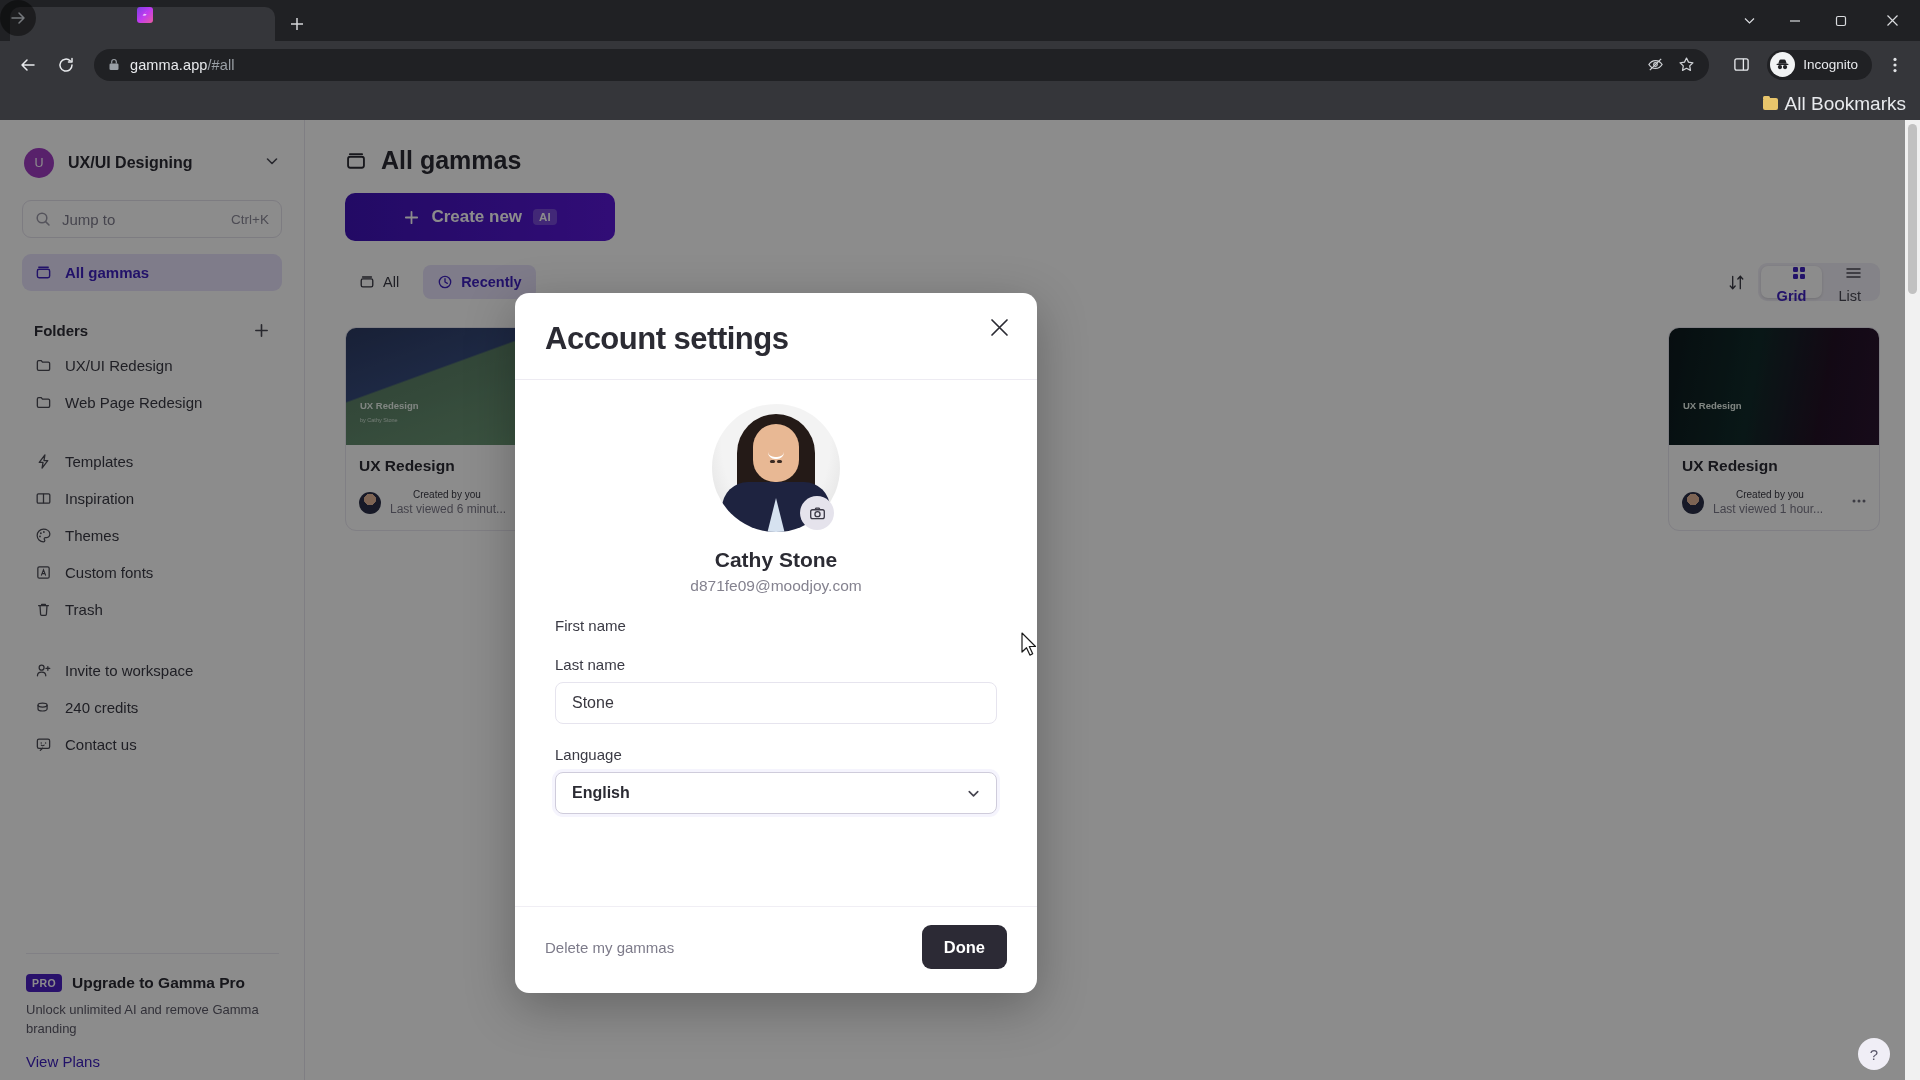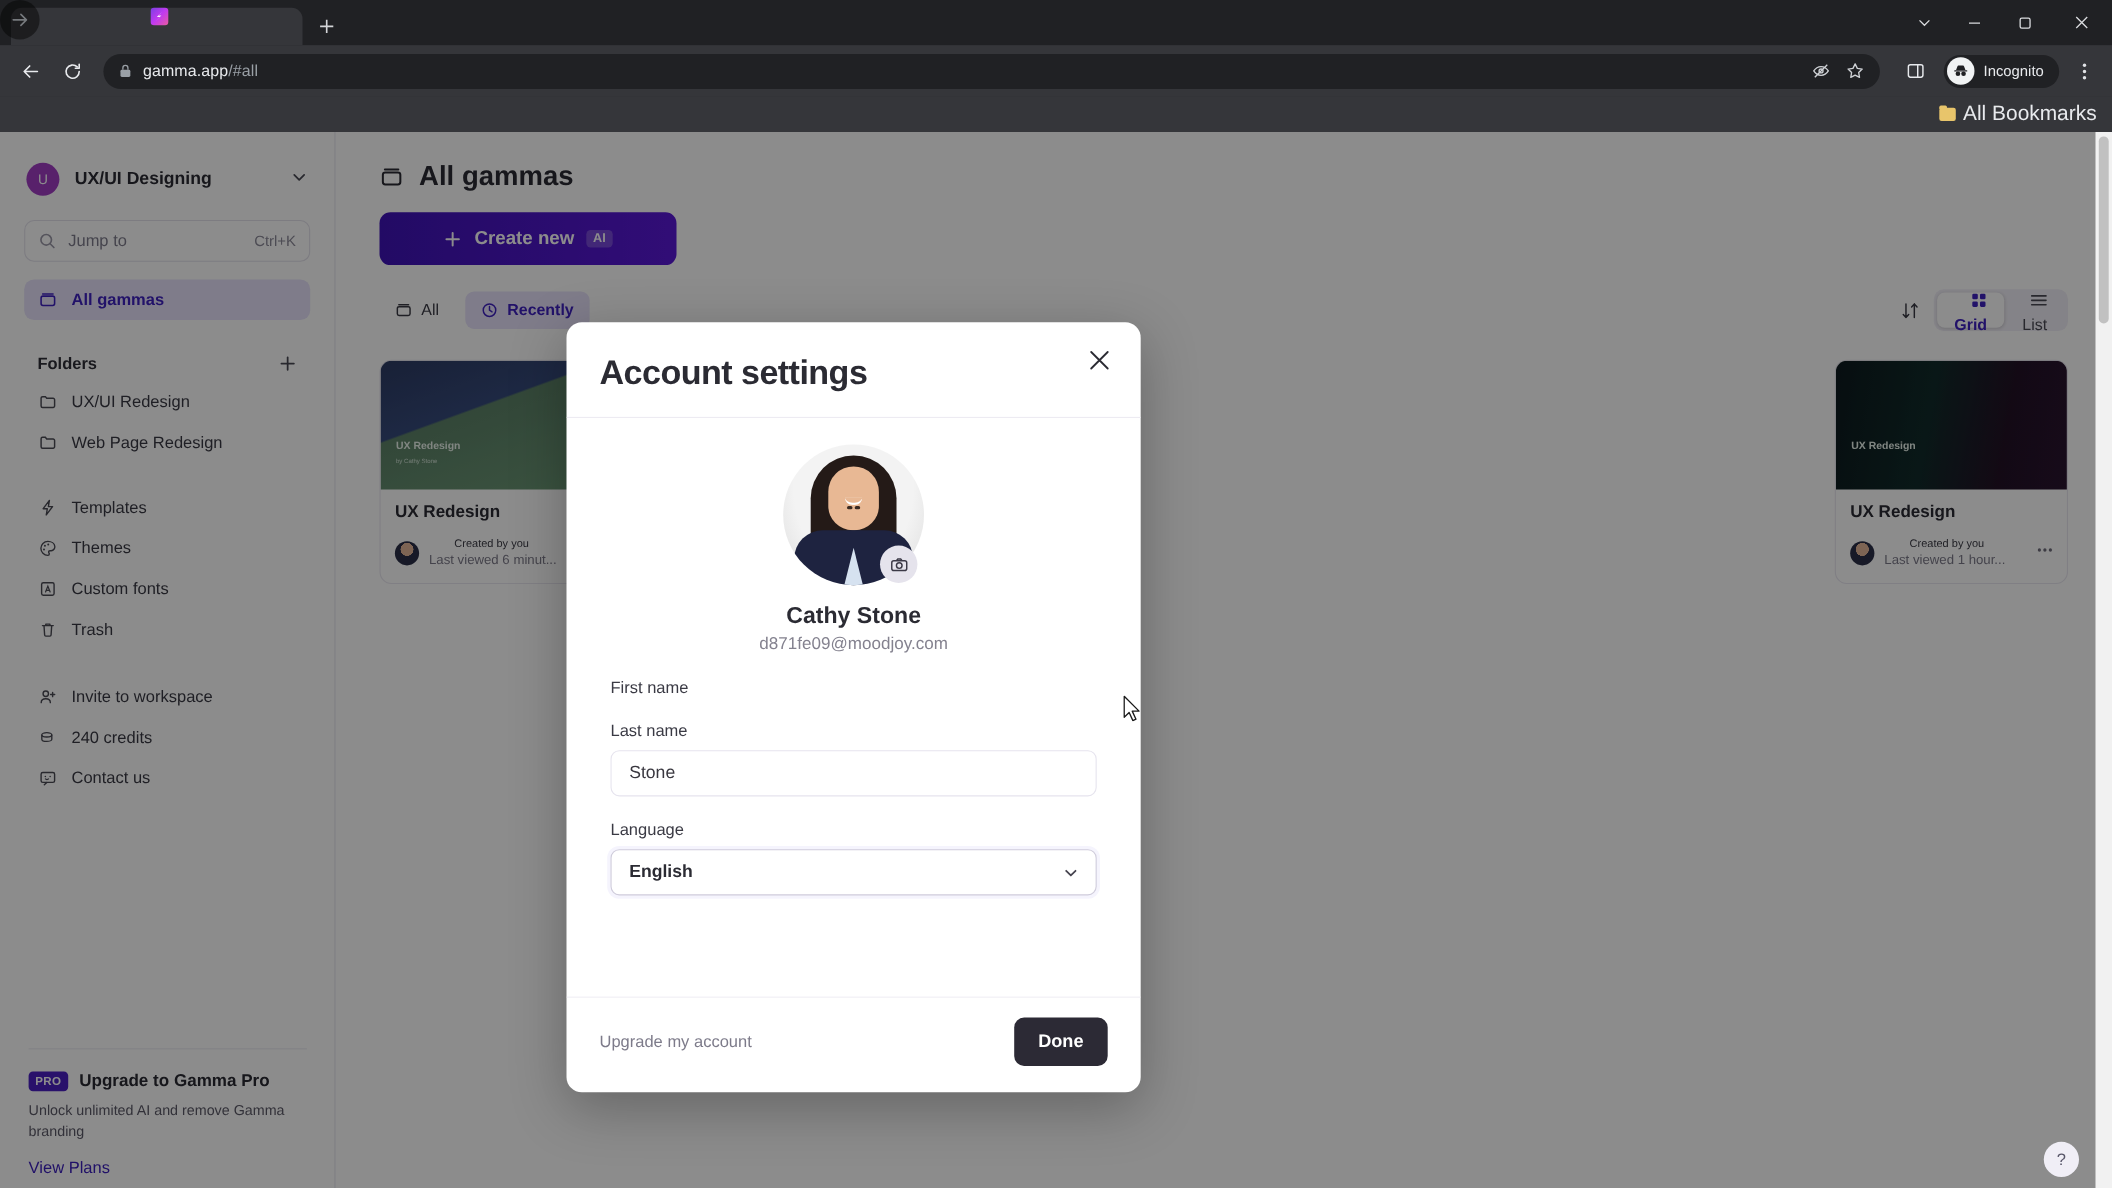--- a/index.html
+++ b/index.html
@@ -421,20 +421,29 @@
 
       <div style="height:22px"></div>
 
       <div class="nav-item">
         <span class="ico">
           <svg width="17" height="17" viewBox="0 0 18 18">
               <path d="M10.5 2L4.5 10h4l-1 6 6-8h-4z" stroke="currentColor" stroke-width="1.35" fill="none" stroke-linejoin="round"></path>
             </svg>
         </span>
         <span>Templates</span>
+      </div>
+      <div class="nav-item">
+        <span class="ico">
+          <svg width="17" height="17" viewBox="0 0 18 18">
+              <rect x="2.3" y="4" width="13.4" height="10" rx="1.4" stroke="currentColor" stroke-width="1.35" fill="none"></rect>
+              <path d="M9 4v10" stroke="currentColor" stroke-width="1.35"></path>
+            </svg>
+        </span>
+        <span>Inspiration</span>
       </div>
       <div class="nav-item">
         <span class="ico">
           <svg width="17" height="17" viewBox="0 0 18 18">
               <path d="M9 2.3a6.7 6.7 0 1 0 0 13.4c.9 0 1.4-.6 1.4-1.3 0-.8-.7-1.2-.7-1.9 0-.7.6-1.2 1.3-1.2h1.3A3.8 3.8 0 0 0 15.7 7C15.4 4.3 12.5 2.3 9 2.3z" stroke="currentColor" stroke-width="1.3" fill="none"></path>
               <circle cx="6.2" cy="6.6" r=".95" fill="currentColor"></circle>
               <circle cx="9.4" cy="5.3" r=".95" fill="currentColor"></circle>
               <circle cx="5.3" cy="10" r=".95" fill="currentColor"></circle>
             </svg>
         </span>
@@ -678,21 +687,21 @@
             <span class="c">
               <svg width="17" height="17" viewBox="0 0 18 18">
                   <path d="M4.5 7l4.5 4.5L13.5 7" stroke="currentColor" stroke-width="1.7" fill="none" stroke-linecap="round" stroke-linejoin="round"></path>
                 </svg>
             </span>
           </div>
         </div>
       </div>
 
       <div class="modal-foot">
-        <div class="danger-link">Upgrade my account</div>
+        <div class="danger-link">Delete my gammas</div>
         <div class="done-btn">Done</div>
       </div>
     </div>
 
     <div class="cursor">
       <svg width="17" height="24" viewBox="0 0 17 24">
           <path d="M1 1l13.5 13.5H8.3l3.4 7.3-2.8 1.3-3.4-7.4L1 20z" fill="#fff" stroke="#1a1a1a" stroke-width="1.2" stroke-linejoin="round"></path>
         </svg>
     </div>
 

